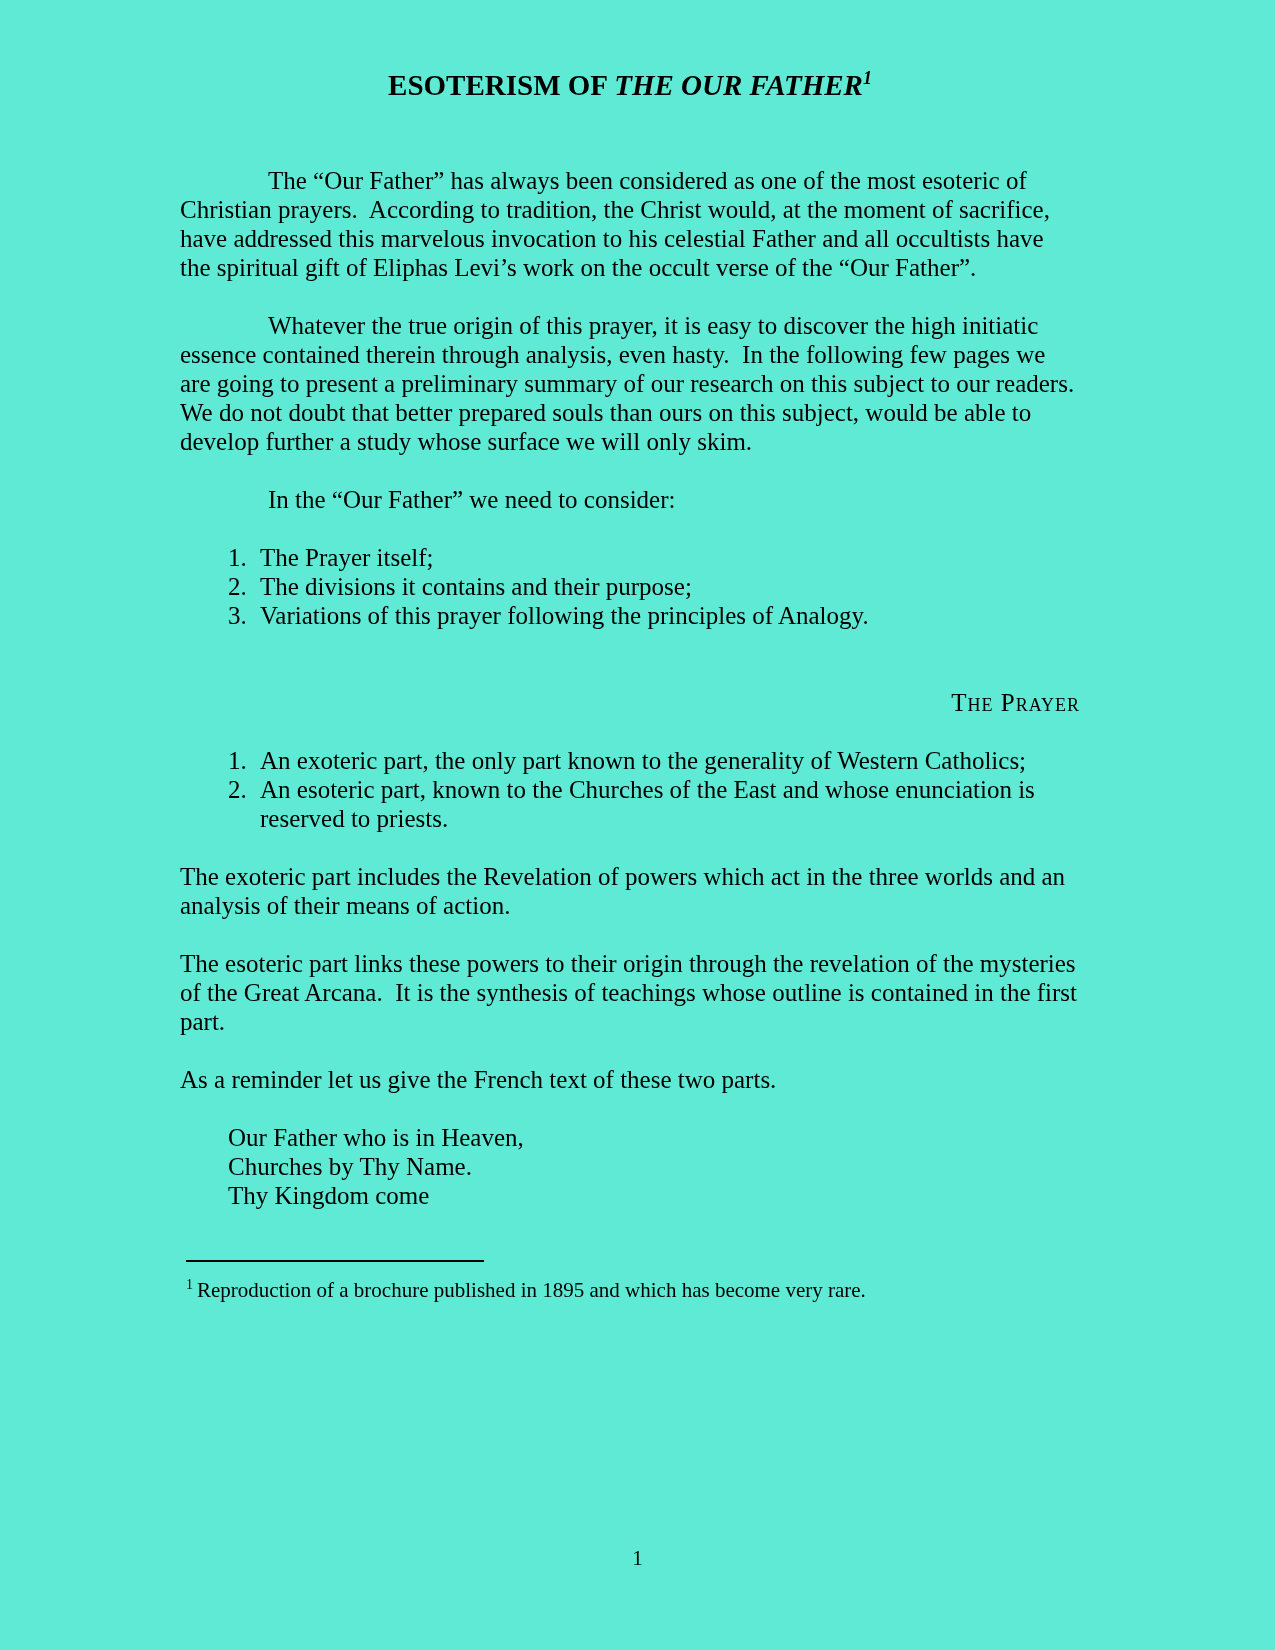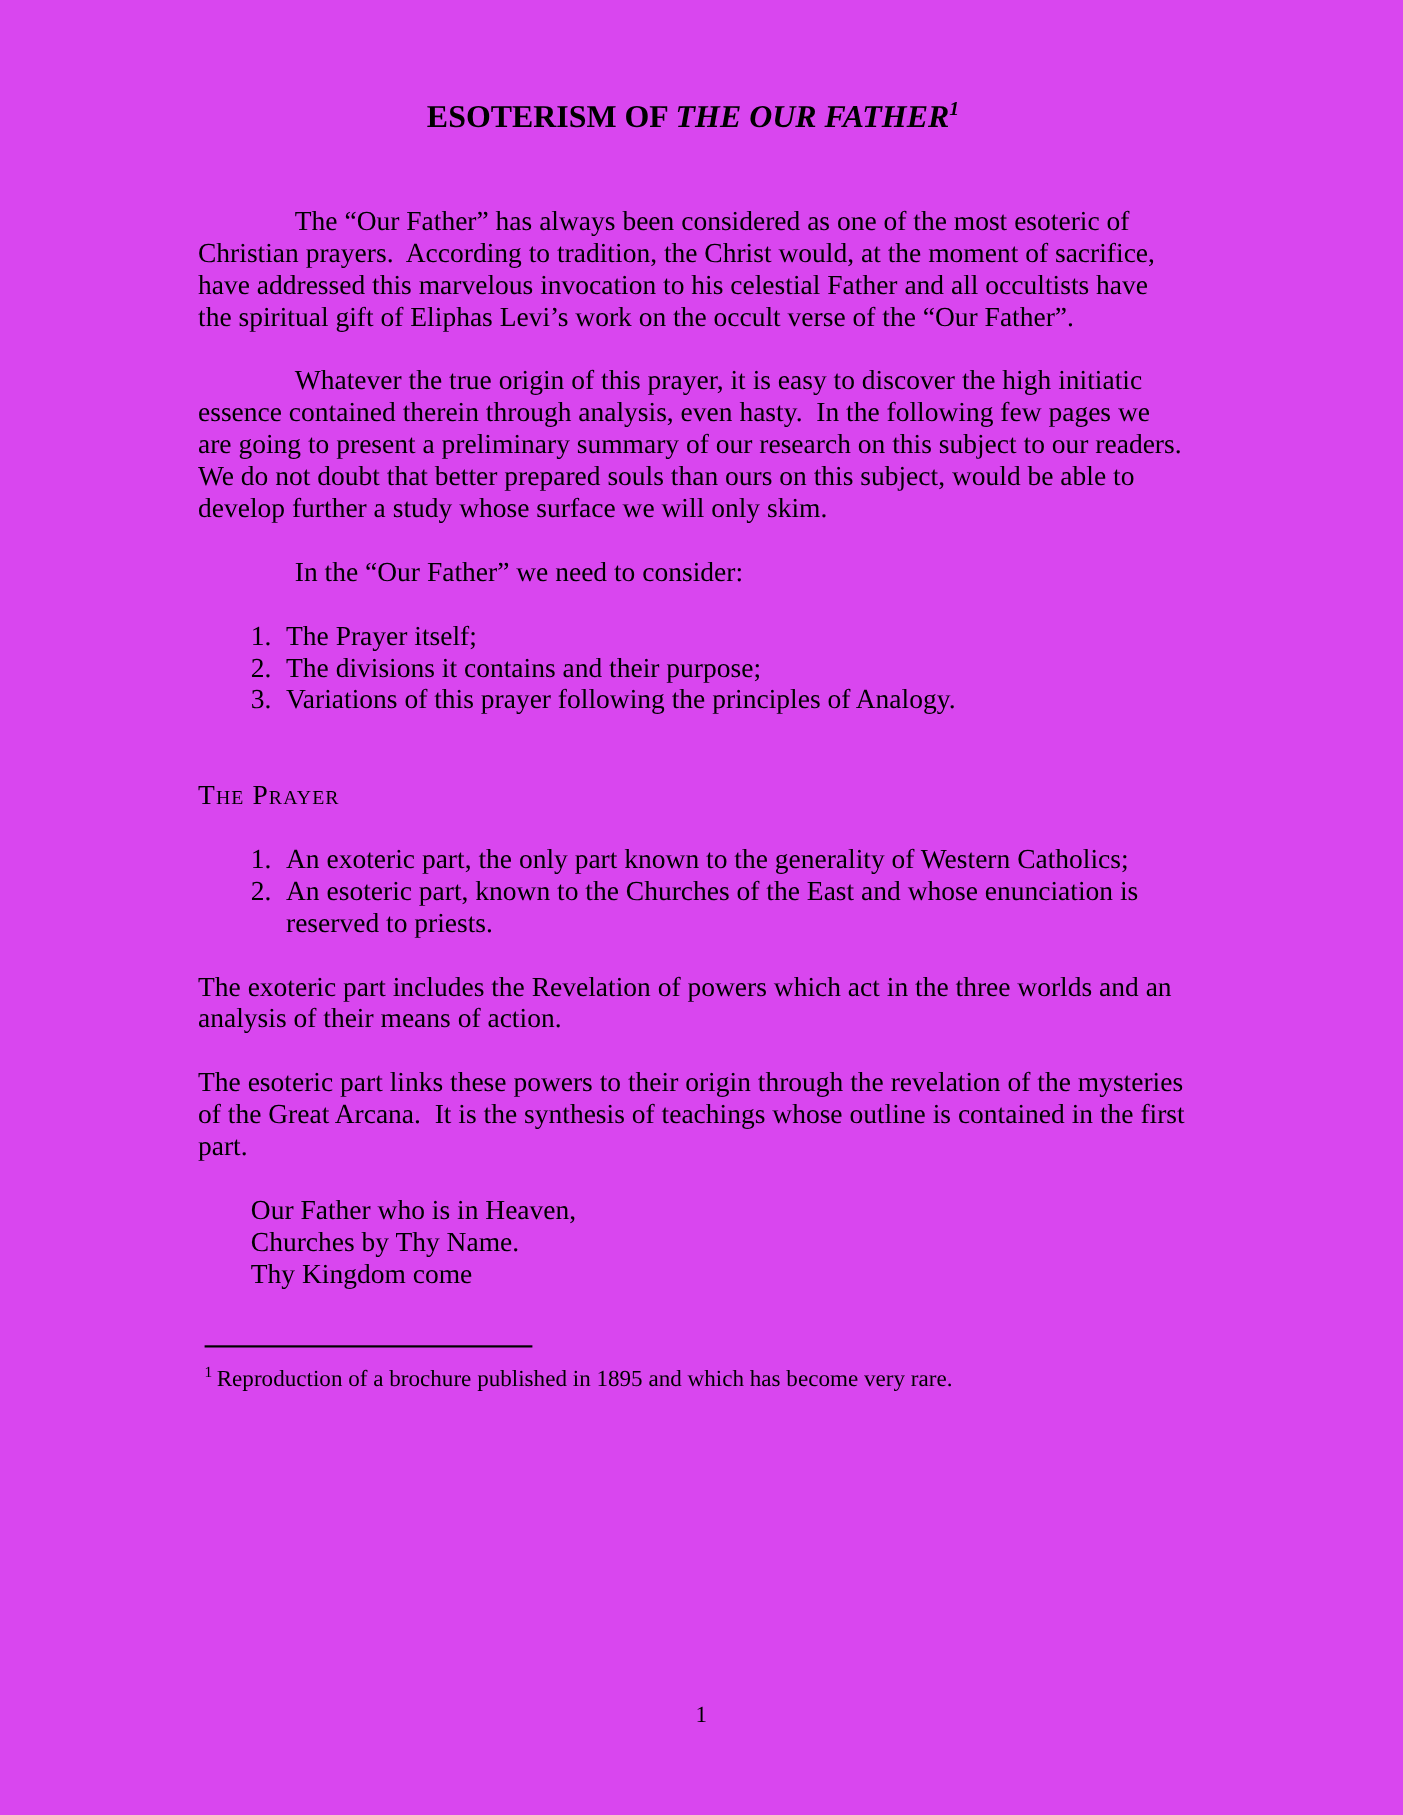--- a/index.html
+++ b/index.html
@@ -1,26 +1,26 @@
 <!DOCTYPE html>
 <html><head>
 <meta charset="utf-8">
 <style>
   html, body { margin: 0; padding: 0; background: #ffffff; }
   .page {
     position: relative;
     width: 1275px;
     height: 1650px;
-    background: #d946ef;
+    background: #5eead4;
     color: #000000;
     font-family: "Liberation Serif", "DejaVu Serif", serif;
     font-size: 25px;
     line-height: 29px;
     box-sizing: border-box;
-    padding: 89px 195px 0 180px;
+    padding: 68px 195px 0 180px;
     overflow: hidden;
   }
   .doc-title {
     font-size: 29px;
     line-height: 34px;
     font-weight: bold;
     text-align: center;
     margin: 0 0 64px 0;
   }
   .doc-title .title-italic { font-style: italic; }
@@ -36,21 +36,21 @@
   }
   p.first-indent { text-indent: 88px; }
   .num-list { margin: 0 0 29px 0; }
   .list-item { display: flex; }
   .list-num {
     flex: 0 0 32px;
     margin-left: 48px;
   }
   .list-text { flex: 1 1 auto; white-space: pre-wrap; }
   .section-heading {
-    text-align: left;
+    text-align: right;
     font-variant: small-caps;
     letter-spacing: 1px;
     margin: 58px 0 29px 0;
     font-weight: normal;
     font-size: 25px;
     line-height: 29px;
   }
   .prayer-block { margin: 0 0 0 48px; }
   .prayer-line { white-space: pre-wrap; }
   .footnote-rule {
@@ -120,20 +120,21 @@
     <div class="list-item">
       <span class="list-num">2.</span>
       <span class="list-text">An esoteric part, known to the Churches of the East and whose enunciation is reserved to priests.</span>
     </div>
   </div>
 
   <p class="body-para">The exoteric part includes the Revelation of powers which act in the three worlds and an analysis of their means of action.</p>
 
   <p class="body-para">The esoteric part links these powers to their origin through the revelation of the mysteries of the Great Arcana.  It is the synthesis of teachings whose outline is contained in the first part.</p>
 
+  <p class="body-para">As a reminder let us give the French text of these two parts.</p>
 
 
   <div class="prayer-block">
     <div class="prayer-line">Our Father who is in Heaven,</div>
     <div class="prayer-line">Churches by Thy Name.</div>
     <div class="prayer-line">Thy Kingdom come</div>
   </div>
 
   <hr class="footnote-rule">
 

